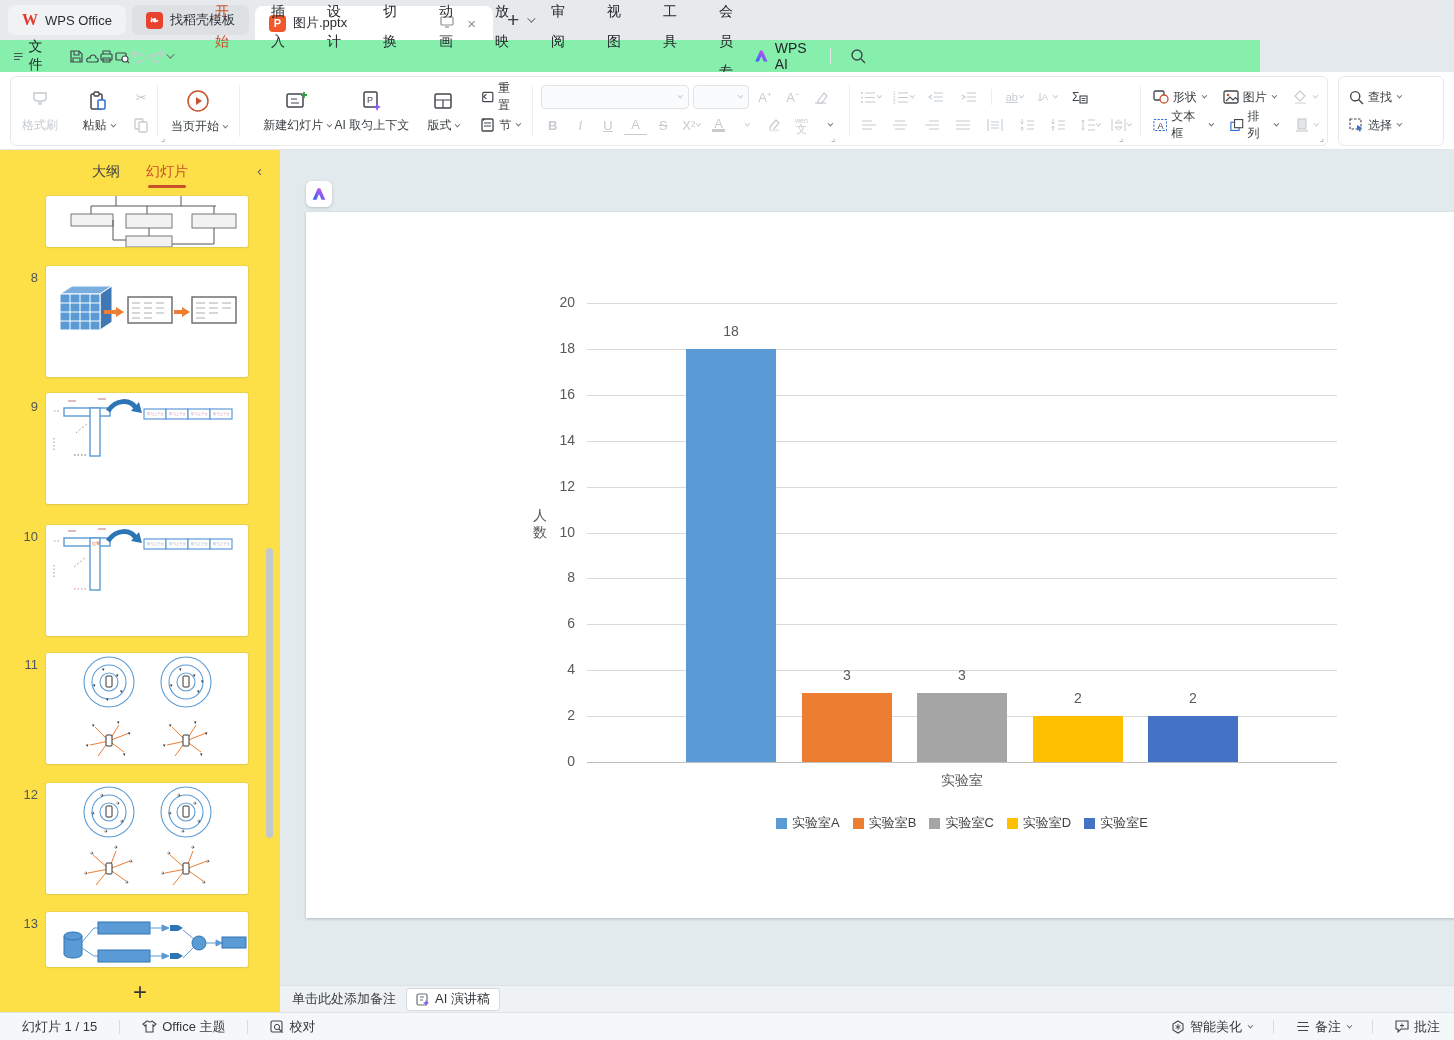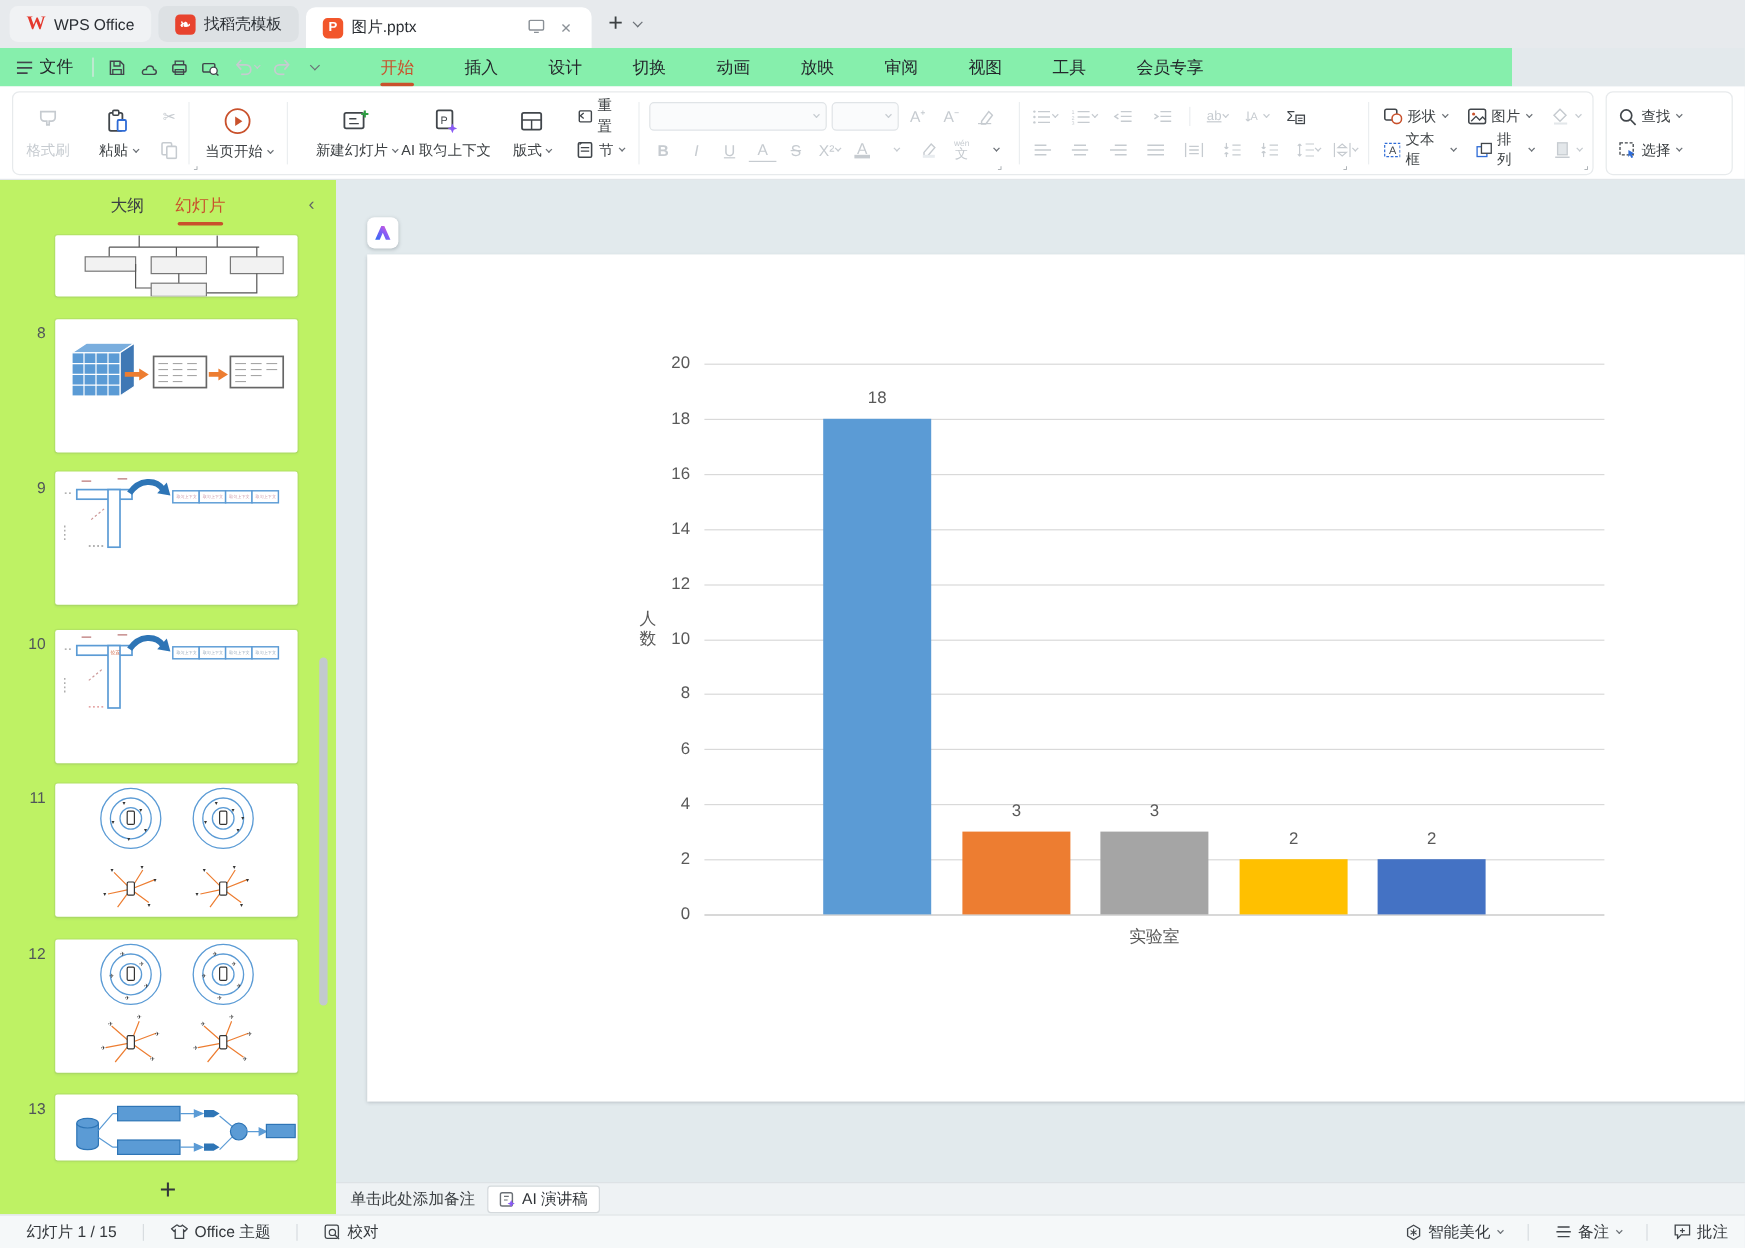--- a/index.html
+++ b/index.html
@@ -56,21 +56,21 @@
   .smbtn.dis { color:#c6cbd0; }
   .rowsgrp { display:flex; flex-direction:column; justify-content:center; gap:4px; padding:0 6px; }
   .rowline { display:flex; align-items:center; gap:4px; }
   .selbox { height:24px; border:1px solid #e0e4e7; background:#fafbfc; border-radius:4px;
     display:flex; align-items:center; justify-content:flex-end; padding:0 7px; }
   .txtbtn { display:flex; align-items:center; gap:4px; font-size:12px; color:#3c4043; padding:0 4px; height:24px; }
   .txtbtn.dis { color:#c6cbd0; }
   .corner { position:absolute; right:3px; bottom:2px; font-size:9px; color:#9aa0a5; }
 
   
-  .sidebar { position:absolute; left:0; top:150px; width:280px; height:862px; background:#bef264; }
+  .sidebar { position:absolute; left:0; top:150px; width:280px; height:862px; background:#fde047; }
   .sb-head { height:44px; display:flex; align-items:center; justify-content:center; gap:26px;
     font-size:14px; color:#3c4043; position:relative; }
   .sb-tab.active { color:#c9512c; position:relative; }
   .sb-tab.active::after { content:""; position:absolute; left:2px; right:2px; bottom:-7px; height:3px;
     border-radius:2px; background:#c9512c; }
   .sb-collapse { position:absolute; right:18px; top:12px; color:#5f6368; font-size:15px; }
   .thumb-card { position:absolute; left:46px; width:202px; background:#fff; border-radius:2px;
     box-shadow:0 0 0 1px rgba(80,95,105,.08), 0 1px 2px rgba(80,95,105,.10); overflow:hidden; }
   .thumb-num { position:absolute; left:18px; width:20px; text-align:right; font-size:13px; color:#50555a; }
   .sb-plus { position:absolute; left:128px; top:828px; font-size:24px; color:#33373b; width:24px; text-align:center; }
@@ -190,20 +190,42 @@
       <span class="menu-item">插入</span>
       <span class="menu-item">设计</span>
       <span class="menu-item">切换</span>
       <span class="menu-item">动画</span>
       <span class="menu-item">放映</span>
       <span class="menu-item">审阅</span>
       <span class="menu-item">视图</span>
       <span class="menu-item">工具</span>
       <span class="menu-item">会员专享</span>
     </div>
+  <div class="menu-right">
+    <div class="wpsai">
+      <svg width="18" height="16" viewBox="0 0 24 22">
+          <defs>
+            <linearGradient id="aig1" x1="0" y1="1" x2="1" y2="0">
+              <stop offset="0" stop-color="#2b6bf3"></stop>
+              <stop offset=".55" stop-color="#8a5bf5"></stop>
+              <stop offset="1" stop-color="#f75ccb"></stop>
+            </linearGradient>
+          </defs>
+          <path d="M2 20 10 2h4l8 18h-6l-4-9-4 9z" fill="url(#aig1)"></path>
+        </svg>
+      <span>WPS AI</span>
+    </div>
+    <div class="vline"></div>
+    <div class="qicon">
+      <svg width="16" height="16" viewBox="0 0 16 16">
+          <circle cx="7" cy="7" r="5" fill="none" stroke="#41464b" stroke-width="1.4"></circle>
+          <path d="M11 11l4 4" stroke="#41464b" stroke-width="1.4"></path>
+        </svg>
+    </div>
+  </div>
 </div>
 
 <div class="toolbar">
   <div class="tb-panel" style="left:10px; width:1318px;">
 
     <div class="bigbtn dis">
       <svg width="22" height="22" viewBox="0 0 22 22">
           <path d="M5 3h12v5a3 3 0 0 1-3 3h-2v3h-2v-3H8a3 3 0 0 1-3-3z" fill="none" stroke="#c6cbd0" stroke-width="1.4"></path>
         </svg>
       <span class="lbl">格式刷</span>
@@ -740,20 +762,42 @@
             <stop offset="1" stop-color="#f75ccb"></stop>
           </linearGradient>
         </defs>
         <path d="M2 20 10 2h4l8 18h-6l-4-9-4 9z" fill="url(#aig2)"></path>
       </svg>
   </div>
   <div class="canvas">
     <div id="chart" style="position:absolute; inset:0;">
       <div class="ylabel">人数</div>
       <div class="xlabel">实验室</div>
+      <div class="legend" id="legend">
+          <div class="lg-item">
+            <span class="lg-sw" style="background: rgb(91, 155, 213);"></span>
+            <span>实验室A</span>
+          </div>
+          <div class="lg-item">
+            <span class="lg-sw" style="background: rgb(237, 125, 49);"></span>
+            <span>实验室B</span>
+          </div>
+          <div class="lg-item">
+            <span class="lg-sw" style="background: rgb(165, 165, 165);"></span>
+            <span>实验室C</span>
+          </div>
+          <div class="lg-item">
+            <span class="lg-sw" style="background: rgb(255, 192, 0);"></span>
+            <span>实验室D</span>
+          </div>
+          <div class="lg-item">
+            <span class="lg-sw" style="background: rgb(68, 114, 196);"></span>
+            <span>实验室E</span>
+          </div>
+        </div>
     <div class="gridline axis" style="left: 281px; top: 550px; width: 750px;"></div>
         <div class="ytick" style="left: 219px; top: 541px; width: 50px;">0</div>
         <div class="gridline" style="left: 281px; top: 504px; width: 750px;"></div>
         <div class="ytick" style="left: 219px; top: 495px; width: 50px;">2</div>
         <div class="gridline" style="left: 281px; top: 458px; width: 750px;"></div>
         <div class="ytick" style="left: 219px; top: 449px; width: 50px;">4</div>
         <div class="gridline" style="left: 281px; top: 412px; width: 750px;"></div>
         <div class="ytick" style="left: 219px; top: 403px; width: 50px;">6</div>
         <div class="gridline" style="left: 281px; top: 366px; width: 750px;"></div>
         <div class="ytick" style="left: 219px; top: 357px; width: 50px;">8</div>

